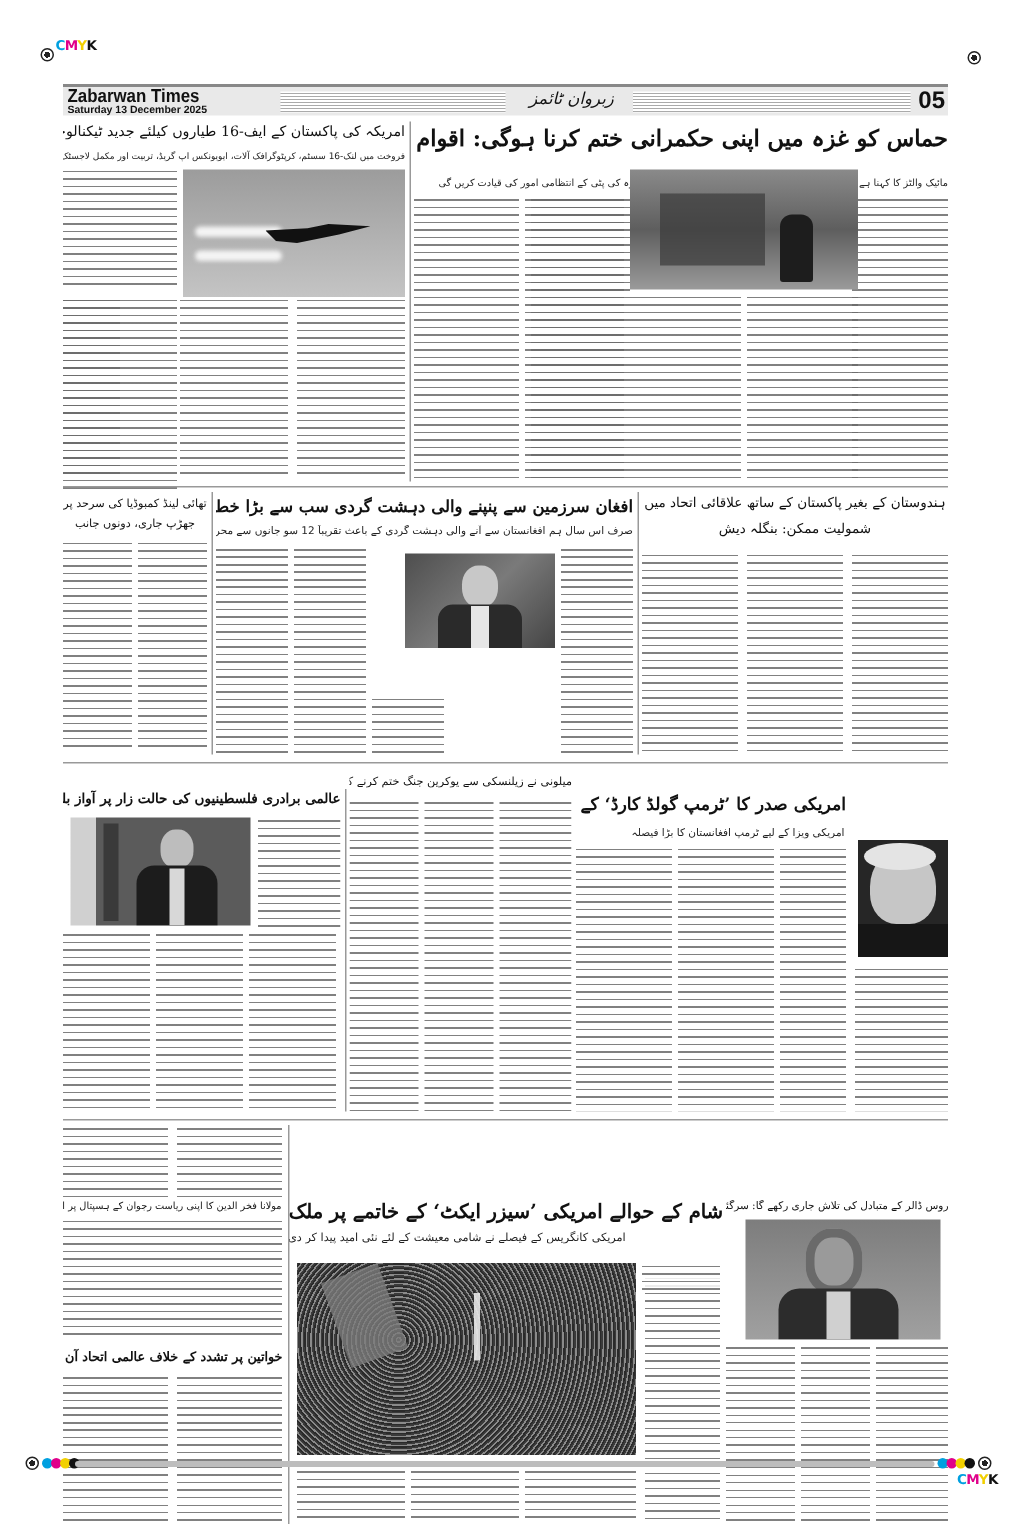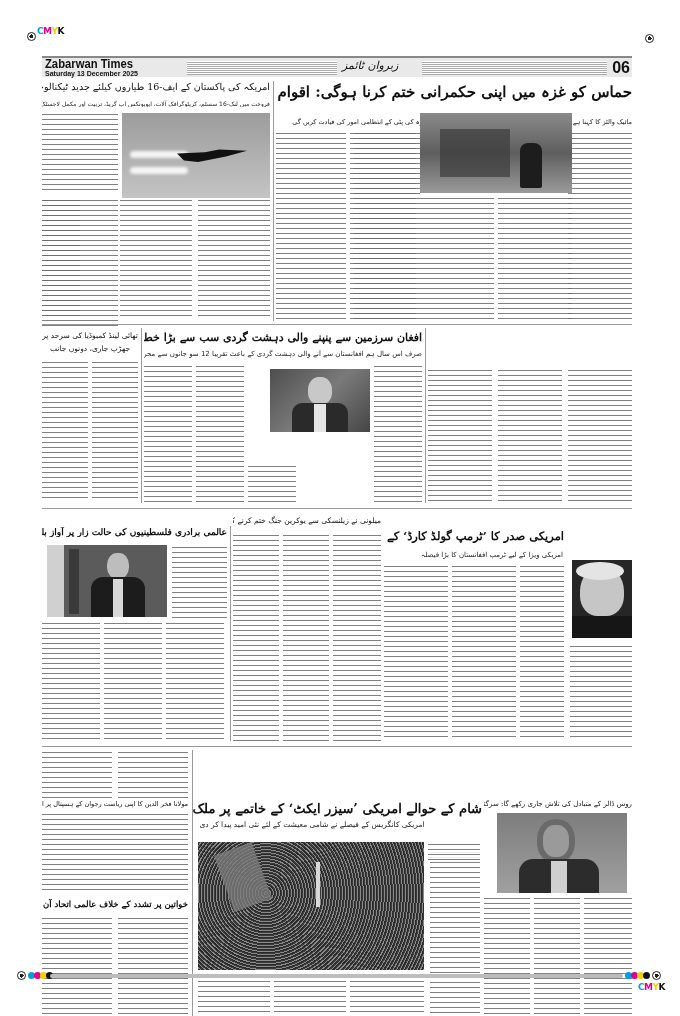--- a/index.html
+++ b/index.html
@@ -13,21 +13,21 @@
   .page { position: absolute; left: 42px; top: 56px; width: 590px; height: 920px; }
 
   
   .masthead { position: absolute; left: 0; top: 0; width: 590px; height: 21px; background: #e9e9e9; border-top: 2px solid #888; }
   .mh-left { position: absolute; left: 3px; top: 0; }
   .mh-name { font-family: "Liberation Sans", sans-serif; font-weight: bold; font-size: 12.5px; line-height: 12px; color: #111; transform: scaleX(0.9); transform-origin: left; white-space: nowrap; }
   .mh-date { font-family: "Liberation Sans", sans-serif; font-weight: bold; font-size: 7px; line-height: 8px; color: #111; white-space: nowrap; }
   .mh-lines { position: absolute; top: 3px; height: 14px; background: repeating-linear-gradient(#fff 0 1px, #aaa 1px 2px); }
   .mh-lines.l1 { left: 145px; width: 150px; }
   .mh-lines.l2 { left: 380px; width: 185px; }
-  .mh-urdu { position: absolute; left: 300px; top: 1px; width: 78px; text-align: left; font-family: "DejaVu Serif", serif; font-size: 11px; font-style: italic; color: #111; direction: rtl; }
+  .mh-urdu { position: absolute; left: 300px; top: 1px; width: 78px; text-align: center; font-family: "DejaVu Serif", serif; font-size: 11px; font-style: italic; color: #111; direction: rtl; }
   .mh-page { position: absolute; right: 2px; top: 0px; font-family: "Liberation Sans", sans-serif; font-weight: bold; font-size: 16px; line-height: 20px; color: #111; }
   .hl { position: absolute; direction: rtl; text-align: center; font-family: "DejaVu Serif", serif; font-weight: bold; color: #111; white-space: nowrap; overflow: hidden; }
   .sub { position: absolute; direction: rtl; text-align: right; font-family: "DejaVu Sans", sans-serif; color: #222; white-space: nowrap; overflow: hidden; }
   .textblock { position: absolute; overflow: hidden; }
   .textblock .col { position: absolute; top: 0; bottom: 0; background: repeating-linear-gradient(#fff 0 2px, #6a6a6a 2px 3px, #fff 3px 5px); opacity: 0.85; }
   .photo { position: absolute; overflow: hidden; background: #777; }
   .rule-v { position: absolute; width: 1px; background: #999; }
   .rule-h { position: absolute; height: 1px; background: #999; }
 
   
@@ -46,21 +46,21 @@
 <div class="page">
 
   <div class="masthead">
     <div class="mh-left">
       <div class="mh-name">Zabarwan Times</div>
       <div class="mh-date">Saturday 13 December 2025</div>
     </div>
     <div class="mh-lines l1"></div>
     <div class="mh-urdu">زبروان ٹائمز</div>
     <div class="mh-lines l2"></div>
-    <div class="mh-page">06</div>
+    <div class="mh-page">05</div>
   </div>
 
   <div class="hl" style="left:0;top:25px;width:228px;font-size:9.5px;font-weight:normal;">امریکہ کی پاکستان کے ایف-16 طیاروں کیلئے جدید ٹیکنالوجی فروخت کرنے کی منظوری</div>
   <div class="sub" style="left:0;top:44px;width:228px;font-size:6px;">فروخت میں لنک-16 سسٹم، کرپٹوگرافک آلات، ایویونکس اپ گریڈ، تربیت اور مکمل لاجسٹک سپورٹ شامل ہیں</div>
   <div class="textblock" style="left:0;top:56px;width:76px;height:82px;">
     <div class="col" style="left:0;width:76px;"></div>
   </div>
   <div class="photo" style="left:80px;top:57px;width:148px;height:85px;background:linear-gradient(180deg,#9c9c9c,#c4c4c4);">
     <div style="position:absolute;left:8px;top:38px;width:58px;height:7px;background:#f4f4f4;border-radius:4px;filter:blur(1.5px);"></div>
     <div style="position:absolute;left:8px;top:54px;width:58px;height:7px;background:#f4f4f4;border-radius:4px;filter:blur(1.5px);"></div>
@@ -115,20 +115,21 @@
     <div class="col" style="left:230px;width:48px;"></div>
   </div>
   <div class="photo" style="left:228px;top:313px;width:100px;height:63px;background:linear-gradient(135deg,#4e4e4e,#7a7a7a 50%,#454545);">
     <div style="position:absolute;left:38px;top:8px;width:24px;height:28px;background:#c8c8c8;border-radius:45%;"></div>
     <div style="position:absolute;left:22px;top:34px;width:56px;height:30px;background:#2a2a2a;border-radius:10px 10px 0 0;"></div>
     <div style="position:absolute;left:44px;top:35px;width:12px;height:28px;background:#e6e6e6;"></div>
   </div>
 
   <div class="rule-v" style="left:383px;top:272px;height:175px;"></div>
 
+  <div class="hl" style="left:386px;top:272px;width:204px;font-size:9px;white-space:normal;line-height:17px;height:36px;font-weight:normal;">ہندوستان کے بغیر پاکستان کے ساتھ علاقائی اتحاد میں شمولیت ممکن: بنگلہ دیش</div>
   <div class="textblock" style="left:386px;top:312px;width:204px;height:135px;">
     <div class="col" style="left:0;width:64px;"></div>
     <div class="col" style="left:70px;width:64px;"></div>
     <div class="col" style="left:140px;width:64px;"></div>
   </div>
 
   <div class="rule-h" style="left:0;top:452px;width:590px;"></div>
 
   <div class="hl" style="left:0;top:471px;width:185px;font-size:9px;">عالمی برادری فلسطینیوں کی حالت زار پر آواز بلند کرے: سانچیز</div>
   <div class="photo" style="left:5px;top:489px;width:120px;height:72px;background:linear-gradient(90deg,#d0d0d0 0 14%,#5b5b5b 14% 100%);">
@@ -180,21 +181,21 @@
   <div class="textblock" style="left:442px;top:840px;width:148px;height:120px;">
     <div class="col" style="left:0;width:46px;"></div>
     <div class="col" style="left:50px;width:46px;"></div>
     <div class="col" style="left:100px;width:48px;"></div>
   </div>
   <div class="textblock" style="left:388px;top:794px;width:50px;height:166px;">
     <div class="col" style="left:0;width:50px;"></div>
   </div>
 
   <div class="hl" style="left:150px;top:742px;width:290px;font-size:13px;line-height:22px;">شام کے حوالے امریکی ’سیزر ایکٹ‘ کے خاتمے پر ملک بھر میں جشن</div>
-  <div class="sub" style="left:150px;top:764px;width:240px;font-size:7.5px;text-align:center;">امریکی کانگریس کے فیصلے نے شامی معیشت کے لئے نئی امید پیدا کر دی</div>
+  <div class="sub" style="left:150px;top:764px;width:240px;font-size:7.5px;text-align:left;">امریکی کانگریس کے فیصلے نے شامی معیشت کے لئے نئی امید پیدا کر دی</div>
   <div class="photo" style="left:156px;top:786px;width:226px;height:128px;background:repeating-radial-gradient(circle at 30% 40%,#3a3a3a 0 1px,#8a8a8a 1px 2px,#2a2a2a 2px 3px);">
     <div style="position:absolute;left:25px;top:5px;width:40px;height:60px;background:#7a7a7a;transform:rotate(-20deg);opacity:.8;"></div>
     <div style="position:absolute;left:118px;top:20px;width:4px;height:45px;background:#e8e8e8;opacity:.9;"></div>
   </div>
   <div class="textblock" style="left:156px;top:918px;width:226px;height:42px;">
     <div class="col" style="left:0;width:72px;"></div>
     <div class="col" style="left:76px;width:72px;"></div>
     <div class="col" style="left:152px;width:74px;"></div>
   </div>
   <div class="textblock" style="left:386px;top:786px;width:52px;height:20px;">

